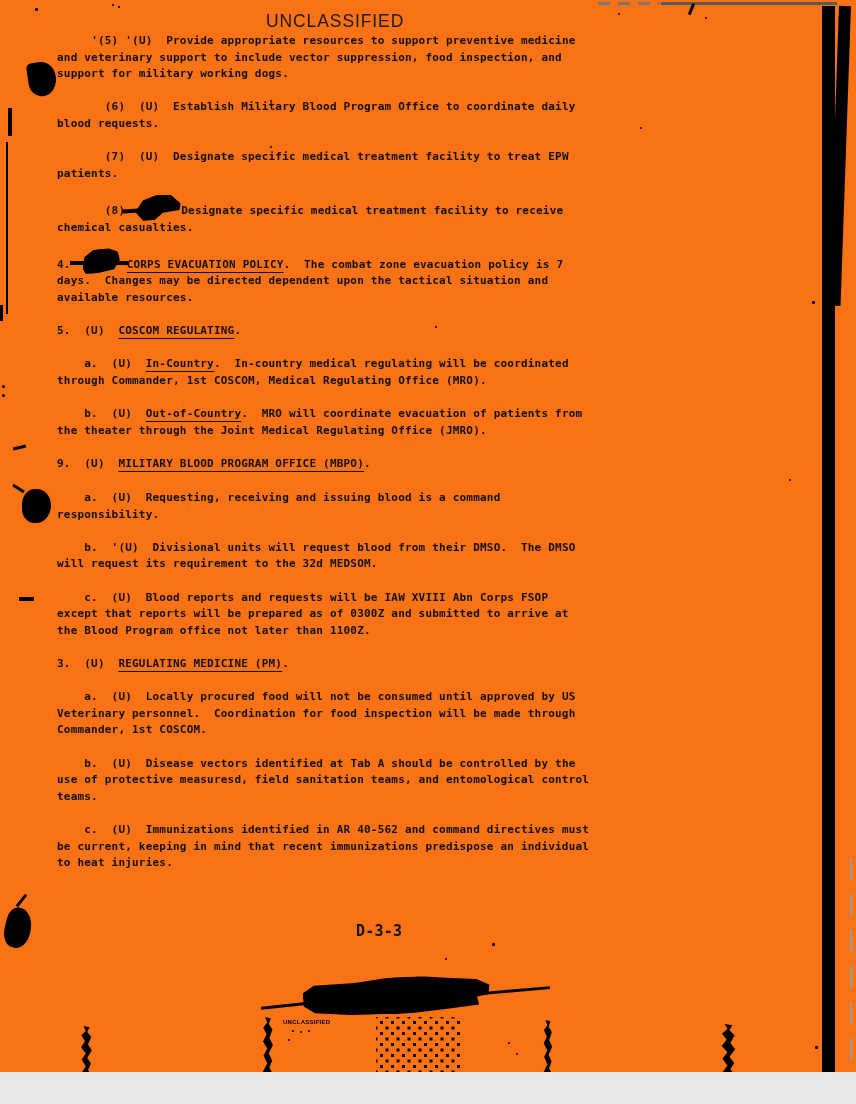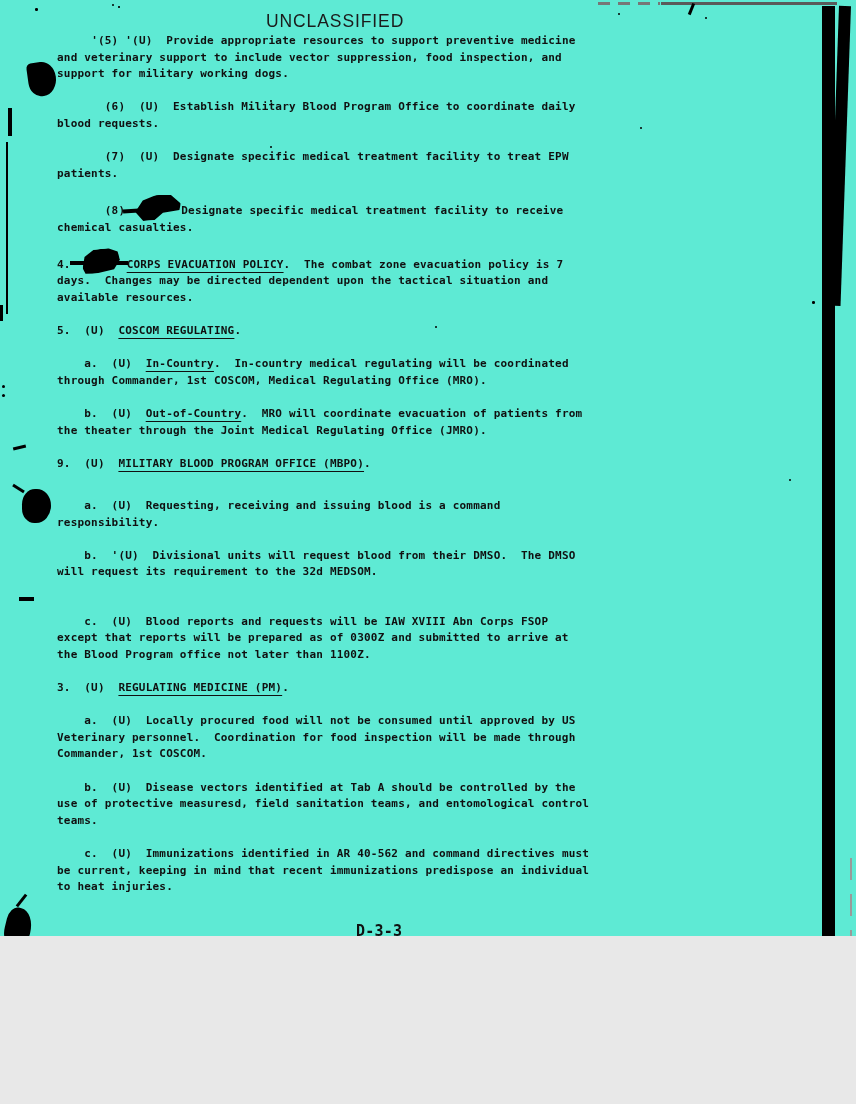--- a/index.html
+++ b/index.html
@@ -1,29 +1,29 @@
 <!DOCTYPE html>
 <html><head>
 <meta charset="utf-8">
 <style>
   html,body{margin:0;padding:0;background:#e8e8e8;}
-  .page{position:relative;width:856px;height:936px;background:#5eead4;overflow:hidden;
+  .page{position:relative;width:856px;height:1072px;background:#f97316;overflow:hidden;
         font-family:"DejaVu Sans Mono", monospace;color:#101010;}
   
   .header-classification{position:absolute;left:266px;top:11px;
         font-family:"Liberation Sans", sans-serif;font-size:17.5px;letter-spacing:0.9px;color:#1b1b1b;}
   .footer-classification{position:absolute;left:283px;top:1019px;
         font-family:"Liberation Sans", sans-serif;font-size:6px;font-weight:bold;letter-spacing:0.25px;color:#000;}
   .page-number{position:absolute;left:356px;top:922px;font-size:15px;font-weight:bold;letter-spacing:0.2px;}
   
   .body-text{position:absolute;left:57px;top:33px;width:668px;display:flex;flex-direction:column;}
   .para{white-space:pre-wrap;font-size:11px;line-height:16.6px;font-weight:bold;letter-spacing:0.2px;
         margin:0 0 16.6px 0;}
   .para:last-child{margin-bottom:8px;}
-  .mt13{margin-top:9px;} .mt4{margin-top:16px;}
+  .mt13{margin-top:1px;} .mt4{margin-top:0;}
   .u{text-decoration:underline;text-underline-offset:3.5px;text-decoration-thickness:1.4px;}
   
   .redact{display:inline-block;position:relative;height:20px;width:56px;vertical-align:-5px;}
   .scribble-8::before{content:"";position:absolute;left:-2px;top:10px;width:16px;height:3.6px;background:#000;transform:rotate(-4deg);}
   .scribble-8::after{content:"";position:absolute;left:10px;top:-4px;width:46px;height:25px;background:#000;
         clip-path:polygon(16% 100%,0 62%,18% 18%,48% 0,80% 4%,100% 40%,96% 66%,60% 72%,40% 100%);
         transform:rotate(-4deg);}
   .scribble-4::before{content:"";position:absolute;left:-1px;top:8.5px;width:58px;height:3.8px;background:#000;}
   .scribble-4::after{content:"";position:absolute;left:11px;top:-4px;width:38px;height:24px;background:#000;
         clip-path:polygon(0 72%,8% 26%,34% 0,72% 0,96% 18%,100% 52%,82% 90%,34% 100%,6% 96%);

